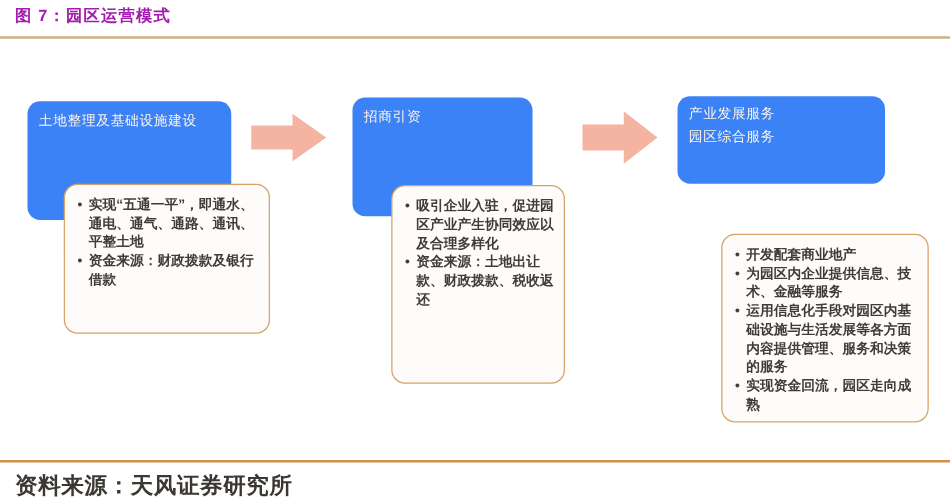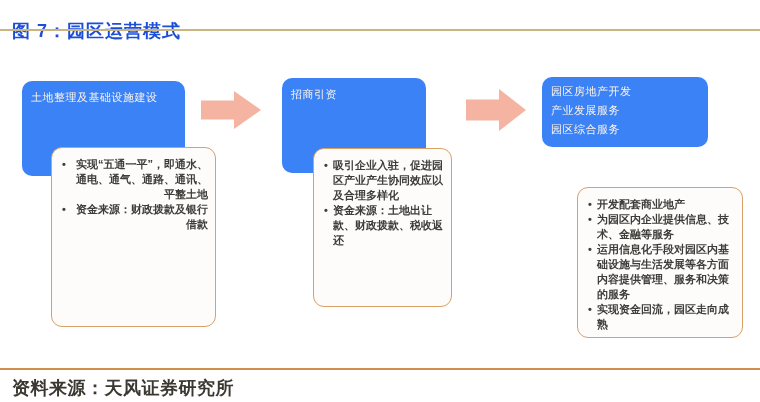--- a/index.html
+++ b/index.html
@@ -1,40 +1,40 @@
 <!DOCTYPE html>
 <html><head>
 <meta charset="utf-8">
 <style>
   html,body{margin:0;padding:0;background:#ffffff;}
   .page{
     position:relative;width:760px;height:402px;background:#ffffff;overflow:hidden;
     font-family:"Liberation Sans",sans-serif;
   }
   .fig-title{
-    position:absolute;left:12px;top:4px;font-size:18px;font-weight:bold;
-    color:#1d4ed8;letter-spacing:1px;margin-top:15px;
+    position:absolute;left:12px;top:4px;font-size:13px;font-weight:bold;
+    color:#a21caf;letter-spacing:1px;
   }
   .title-rule{
     position:absolute;left:0;top:29px;width:760px;height:2px;background:#c9b582;
   }
   .orange-box{
     position:absolute;background:#3b82f6;border-radius:10px;
     color:#fdf3ea;font-size:11px;letter-spacing:0.5px;
     padding:7px 9px;box-sizing:border-box;
   }
   .ob-line{line-height:19px;white-space:nowrap;}
   .ob1{left:22px;top:81px;width:163px;height:95px;}
   .ob2{left:282px;top:78px;width:144px;height:95px;}
   .ob3{left:542px;top:77px;width:166px;height:70px;padding-top:5px;}
   .white-box{
     position:absolute;background:#fdfcfa;border:1px solid #d8a165;border-radius:11px;
     box-sizing:border-box;color:#3f3d39;
   }
-  .wb1{left:51px;top:147px;width:165px;height:180px;text-align:right;}
+  .wb1{left:51px;top:147px;width:165px;height:120px;}
   .wb2{left:313px;top:148px;width:139px;height:159px;}
   .wb3{left:577px;top:139px;width:166px;height:151px;margin-top:48px;}
   .white-box ul{
     list-style:none;margin:0;padding:9px 7px 0 10px;
   }
   .white-box li{
     position:relative;padding-left:9px;font-size:11px;line-height:15px;
     font-weight:bold;color:#3f3d39;
   }
   .white-box li::before{
@@ -81,21 +81,20 @@
       <li>吸引企业入驻，促进园区产业产生协同效应以及合理多样化</li>
       <li>资金来源：土地出让款、财政拨款、税收返还</li>
     </ul>
   </div>
 
   <svg class="flow-arrow a2" viewBox="0 0 62 42" preserveAspectRatio="none">
     <polygon points="1,11 34,11 34,1 61,21 34,41 34,31 1,31" fill="#f5b4a1"></polygon>
   </svg>
 
   <div class="orange-box ob3">
-    <div class="ob-line">园区房地产开发</div>
     <div class="ob-line">产业发展服务</div>
     <div class="ob-line">园区综合服务</div>
   </div>
   <div class="white-box wb3">
     <ul>
       <li>开发配套商业地产</li>
       <li>为园区内企业提供信息、技术、金融等服务</li>
       <li>运用信息化手段对园区内基础设施与生活发展等各方面内容提供管理、服务和决策的服务</li>
       <li>实现资金回流，园区走向成熟</li>
     </ul>

